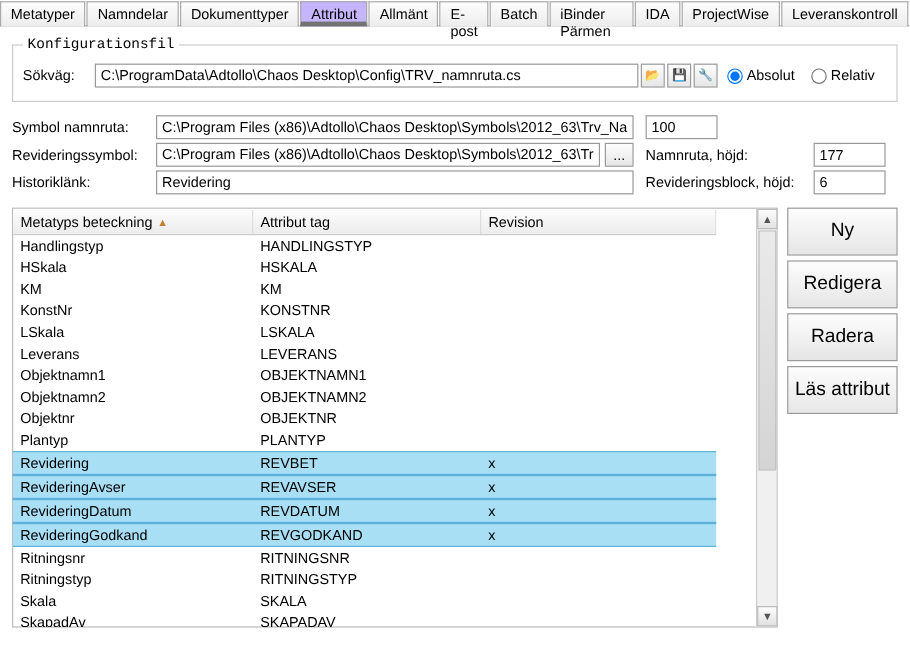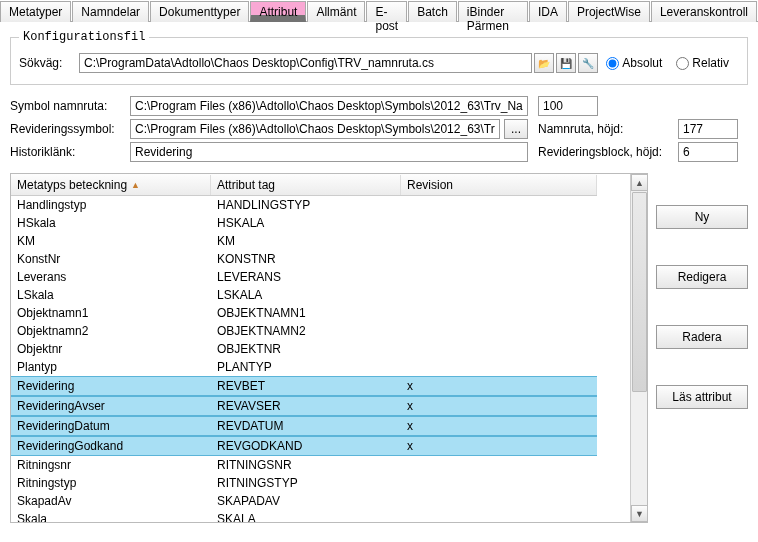--- a/index.html
+++ b/index.html
@@ -1,19 +1,19 @@
 <!DOCTYPE html>
 <html><head>
 <meta charset="utf-8">
 <style>
 * { box-sizing: border-box; margin: 0; padding: 0; }
 body { font-family: "Segoe UI", Tahoma, sans-serif; font-size: 12px; color: #000; background: #fff; width: 758px; height: 542px; overflow: hidden; }
 .tabs { display: flex; border-bottom: 1px solid #aaa; height: 22px; }
 .tab { padding: 3px 8px; border: 1px solid #aaa; border-bottom: none; margin-right: 1px; background: linear-gradient(#fdfdfd,#ececec); cursor: pointer; position: relative; top: 1px; font-size: 12px; }
-.tab.active { background: #f9a8d4; border-bottom: 7px solid #737373; font-weight: normal; }
+.tab.active { background: #c4b5fd; border-bottom: 4px solid #737373; font-weight: normal; }
 .content { padding: 8px 10px; }
 fieldset { border: 1px solid #ccc; padding: 6px 8px 8px 8px; margin-bottom: 8px; }
 legend { padding: 0 4px; font-size: 12px; font-family: Liberation Mono, monospace; }
 .row { display: flex; align-items: center; margin: 3px 0; }
 .lbl { width: 120px; }
 .lbl-sm { width: 60px; }
 .input { border: 1px solid #999; padding: 2px 4px; height: 20px; font-size: 12px; background: #fff; }
 .path-input { flex: 1; }
 .icon-btn { width: 20px; height: 20px; border: 1px solid #999; background: linear-gradient(#fdfdfd,#e6e6e6); margin-left: 2px; display: inline-flex; align-items: center; justify-content: center; font-size: 10px; cursor: pointer; }
 .radio-group { display: flex; align-items: center; gap: 4px; margin-left: 8px; }
@@ -38,21 +38,21 @@
 .gc1 { width: 200px; padding: 1px 6px; }
 .gc2 { width: 190px; padding: 1px 6px; }
 .gc3 { flex: 1; padding: 1px 6px; }
 .grow.sel { background: #a8dff4; border-top:1px solid #5bb4d8; border-bottom:1px solid #5bb4d8; }
 .scrollbar-v { width: 17px; background: #f0f0f0; border-left:1px solid #ccc; position:relative; }
 .sb-arrow { width:17px; height:17px; background: linear-gradient(#fdfdfd,#e2e2e2); border:1px solid #bbb; display:flex;align-items:center;justify-content:center; font-size:9px; color:#555; position:absolute; left:0; }
 .sb-up { top:0; }
 .sb-down { bottom:0; }
 .sb-thumb { position:absolute; left:1px; width:15px; background:linear-gradient(#eaeaea,#d4d4d4); border:1px solid #bbb; border-radius:1px; }
 .side-buttons { width: 92px; margin-left: 8px; display:flex; flex-direction:column; gap:4px; }
-.btn { height: 24px; border:1px solid #999; background: linear-gradient(#fdfdfd,#e6e6e6); font-size:12px; cursor:pointer;margin-top:32px; }
+.btn { height: 40px; border:1px solid #999; background: linear-gradient(#fdfdfd,#e6e6e6); font-size:16px; cursor:pointer; }
 input[type=radio] { margin:0; }
 </style>
 </head>
 <body>
 
 <div class="tabs" id="tabstrip">
     <div class="tab">Metatyper</div>
     <div class="tab">Namndelar</div>
     <div class="tab">Dokumenttyper</div>
     <div class="tab active">Attribut</div>
@@ -145,30 +145,30 @@
               <div class="gc1">KM</div>
               <div class="gc2">KM</div>
               <div class="gc3"></div>
             </div>
             <div class="grow">
               <div class="gc1">KonstNr</div>
               <div class="gc2">KONSTNR</div>
               <div class="gc3"></div>
             </div>
             <div class="grow">
+              <div class="gc1">LSkala</div>
+              <div class="gc2">LSKALA</div>
+              <div class="gc3"></div>
+            </div>
+            <div class="grow">
               <div class="gc1">Leverans</div>
               <div class="gc2">LEVERANS</div>
               <div class="gc3"></div>
             </div>
             <div class="grow">
-              <div class="gc1">LSkala</div>
-              <div class="gc2">LSKALA</div>
-              <div class="gc3"></div>
-            </div>
-            <div class="grow">
               <div class="gc1">Objektnamn1</div>
               <div class="gc2">OBJEKTNAMN1</div>
               <div class="gc3"></div>
             </div>
             <div class="grow">
               <div class="gc1">Objektnamn2</div>
               <div class="gc2">OBJEKTNAMN2</div>
               <div class="gc3"></div>
             </div>
             <div class="grow">
@@ -205,27 +205,27 @@
               <div class="gc1">Ritningsnr</div>
               <div class="gc2">RITNINGSNR</div>
               <div class="gc3"></div>
             </div>
             <div class="grow">
               <div class="gc1">Ritningstyp</div>
               <div class="gc2">RITNINGSTYP</div>
               <div class="gc3"></div>
             </div>
             <div class="grow">
+              <div class="gc1">Skala</div>
+              <div class="gc2">SKALA</div>
+              <div class="gc3"></div>
+            </div>
+            <div class="grow">
               <div class="gc1">SkapadAv</div>
               <div class="gc2">SKAPADAV</div>
-              <div class="gc3"></div>
-            </div>
-            <div class="grow">
-              <div class="gc1">Skala</div>
-              <div class="gc2">SKALA</div>
               <div class="gc3"></div>
             </div>
           </div>
       </div>
       <div class="scrollbar-v">
         <div class="sb-arrow sb-up">▲</div>
         <div class="sb-thumb" style="top:18px;height:200px"></div>
         <div class="sb-arrow sb-down">▼</div>
       </div>
     </div>

